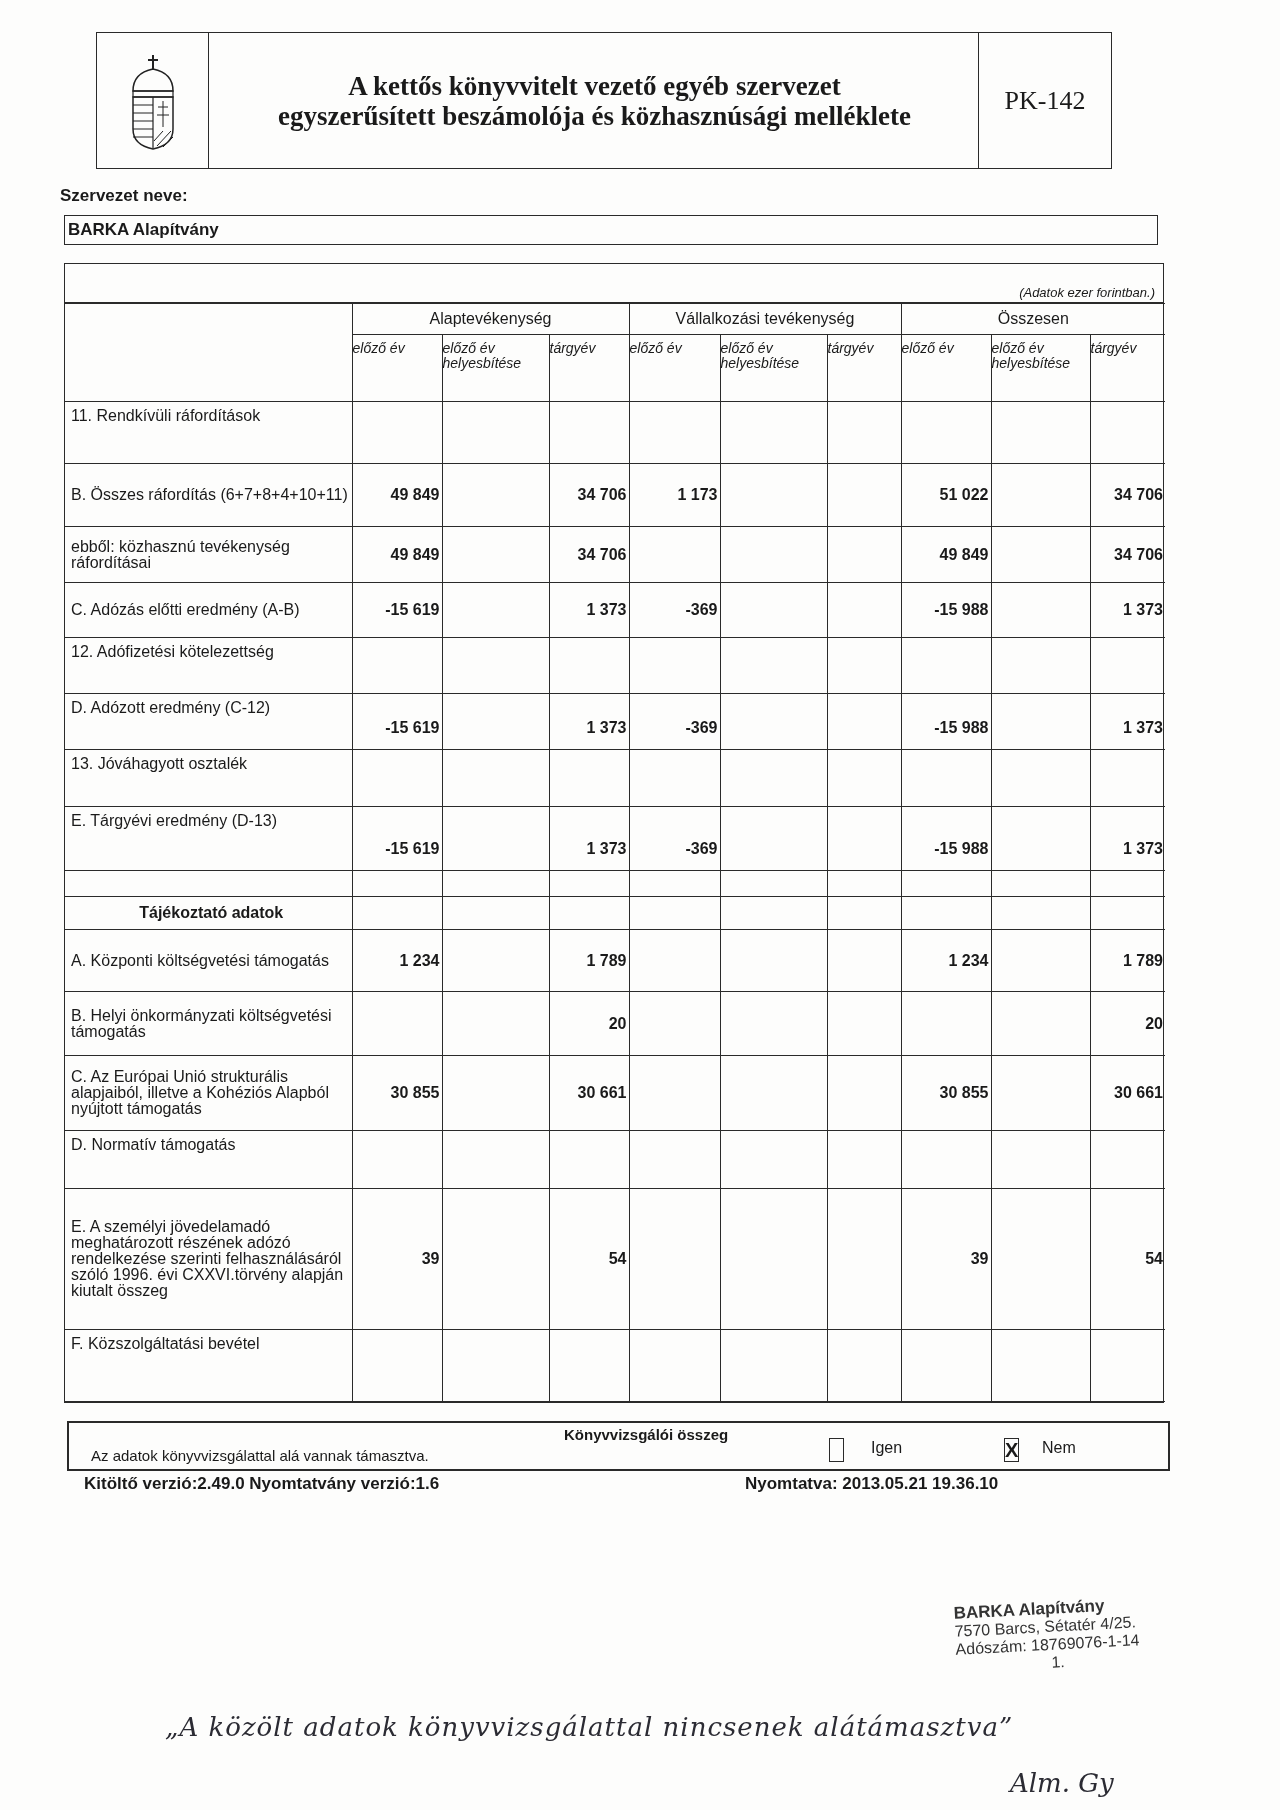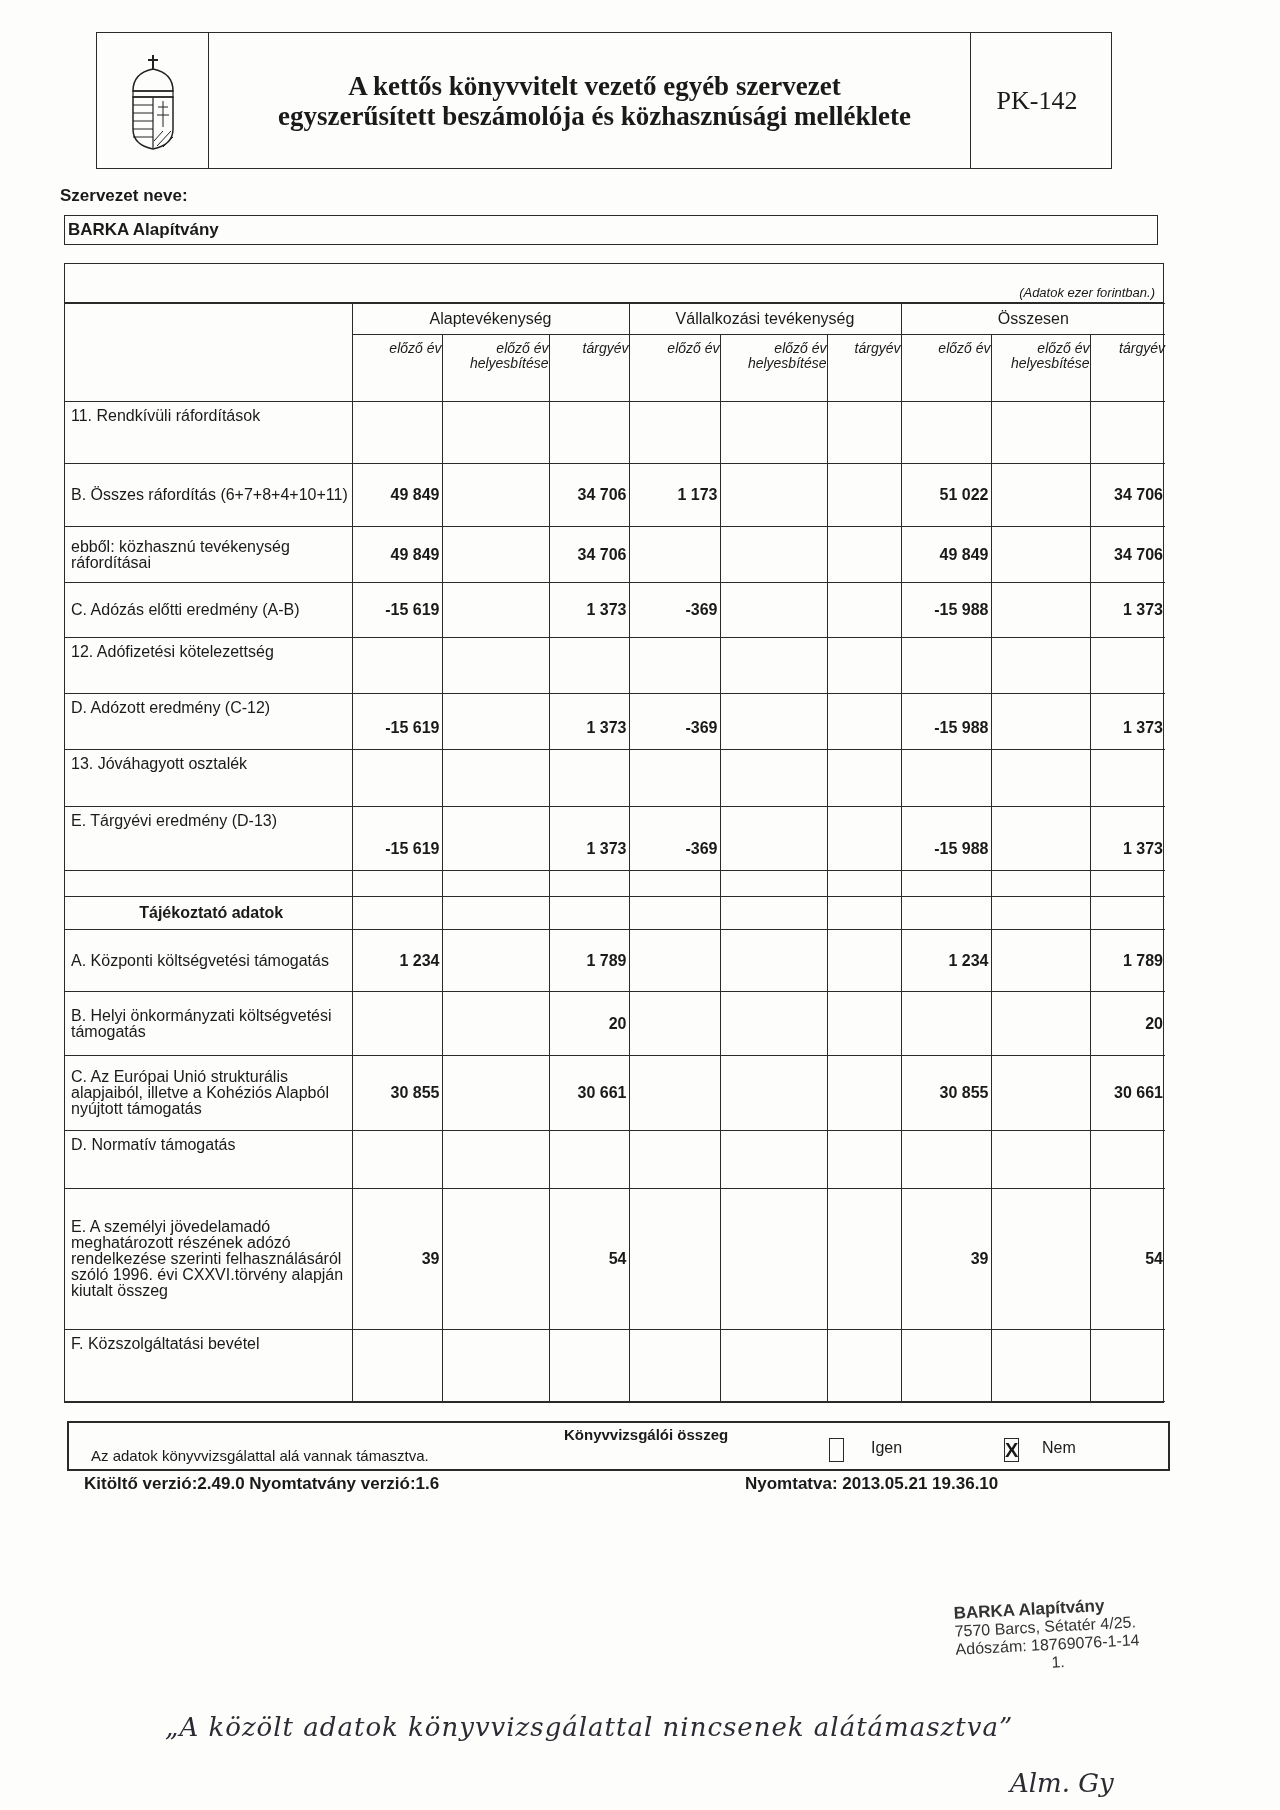--- a/index.html
+++ b/index.html
@@ -3,32 +3,32 @@
 <meta charset="utf-8">
 <style>
   html, body { margin:0; padding:0; background:#fdfdfc; }
   body { width:1280px; height:1810px; position:relative; overflow:hidden; color:#1a1a1a;
          font-family:"Liberation Sans", sans-serif; }
   .abs { position:absolute; }
   .hdr { left:96px; top:32px; width:1016px; height:137px; border:1.5px solid #2a2a2a; box-sizing:border-box; }
   .hdr .logo { position:absolute; left:0; top:0; width:112px; height:100%; border-right:1.5px solid #2a2a2a; box-sizing:border-box; display:flex; align-items:center; justify-content:center; }
   .hdr .title { position:absolute; left:112px; top:0; width:771px; height:100%; display:flex; flex-direction:column; justify-content:center; align-items:center;
                 font-family:"Liberation Serif", serif; font-weight:bold; font-size:27px; line-height:30px; text-align:center; }
-  .hdr .code { position:absolute; right:8px; top:0; width:133px; height:100%; border-left:1.5px solid #2a2a2a; box-sizing:border-box; display:flex; align-items:center; justify-content:center;
+  .hdr .code { position:absolute; right:0; top:0; width:133px; height:100%; border-left:1.5px solid #2a2a2a; box-sizing:border-box; display:flex; align-items:center; justify-content:center;
                font-family:"Liberation Serif", serif; font-size:26px; }
   .orglabel { left:60px; top:186px; font-weight:bold; font-size:17px; }
   .orgbox { left:64px; top:215px; width:1094px; height:30px; border:1.5px solid #2a2a2a; box-sizing:border-box; font-weight:bold; font-size:17px; padding:4px 3px; }
   .tbl { left:64px; top:263px; width:1100px; border:1.5px solid #2a2a2a; box-sizing:border-box; }
   table { border-collapse:collapse; width:100%; table-layout:fixed; }
   td { border:1.3px solid #2a2a2a; padding:0; vertical-align:middle; font-size:16px; }
   .t-title { height:38px; border:none; border-bottom:1.5px solid #2a2a2a; position:relative; }
   .t-title .main { position:absolute; left:0; right:0; top:5px; text-align:center; font-weight:bold; font-size:24px; }
   .t-title .unit { position:absolute; right:8px; bottom:2px; font-style:italic; font-size:13px; }
   .grp { height:30px; text-align:center; font-size:16px; }
-  .sub { height:60px; text-align:right; vertical-align:top; font-style:italic; font-size:14px; padding-top:6px; line-height:15px; }
+  .sub { height:60px; text-align:left; vertical-align:top; font-style:italic; font-size:14px; padding-top:6px; line-height:15px; }
   .lbl { padding-left:6px; font-size:16px; line-height:16px; }
   .lbl.top { vertical-align:top; padding-top:6px; }
   .num { text-align:right; padding-right:2px; font-weight:bold; font-size:16px; vertical-align:middle; }
   .num.lo { vertical-align:bottom; padding-bottom:12px; }
   .hd { font-weight:bold; }
   .foot { left:67px; top:1421px; width:1103px; height:50px; border:2px solid #2a2a2a; box-sizing:border-box; }
   .foot .txt { position:absolute; left:22px; top:24px; font-size:15px; }
   .foot .zar { position:absolute; left:495px; top:3px; font-size:15px; font-weight:bold; }
   .cb { position:absolute; width:15px; height:24px; border:1.5px solid #2a2a2a; box-sizing:border-box; top:15px; font-weight:bold; font-size:20px; line-height:22px; text-align:center; }
   .cbl { position:absolute; top:16px; font-size:16px; }

